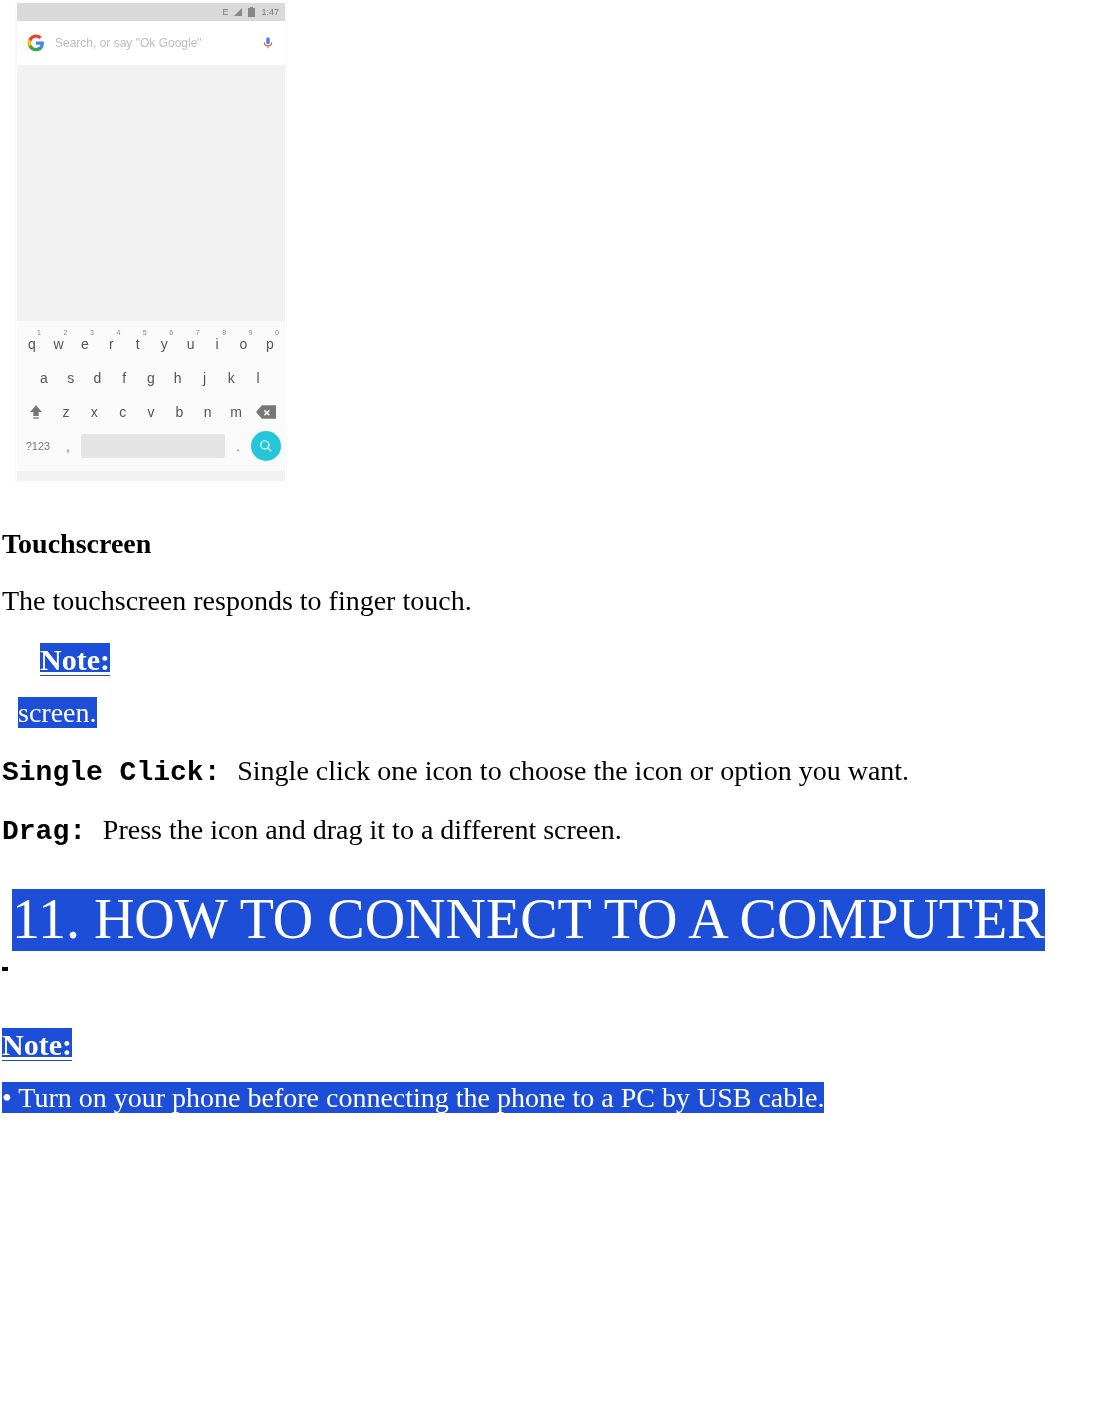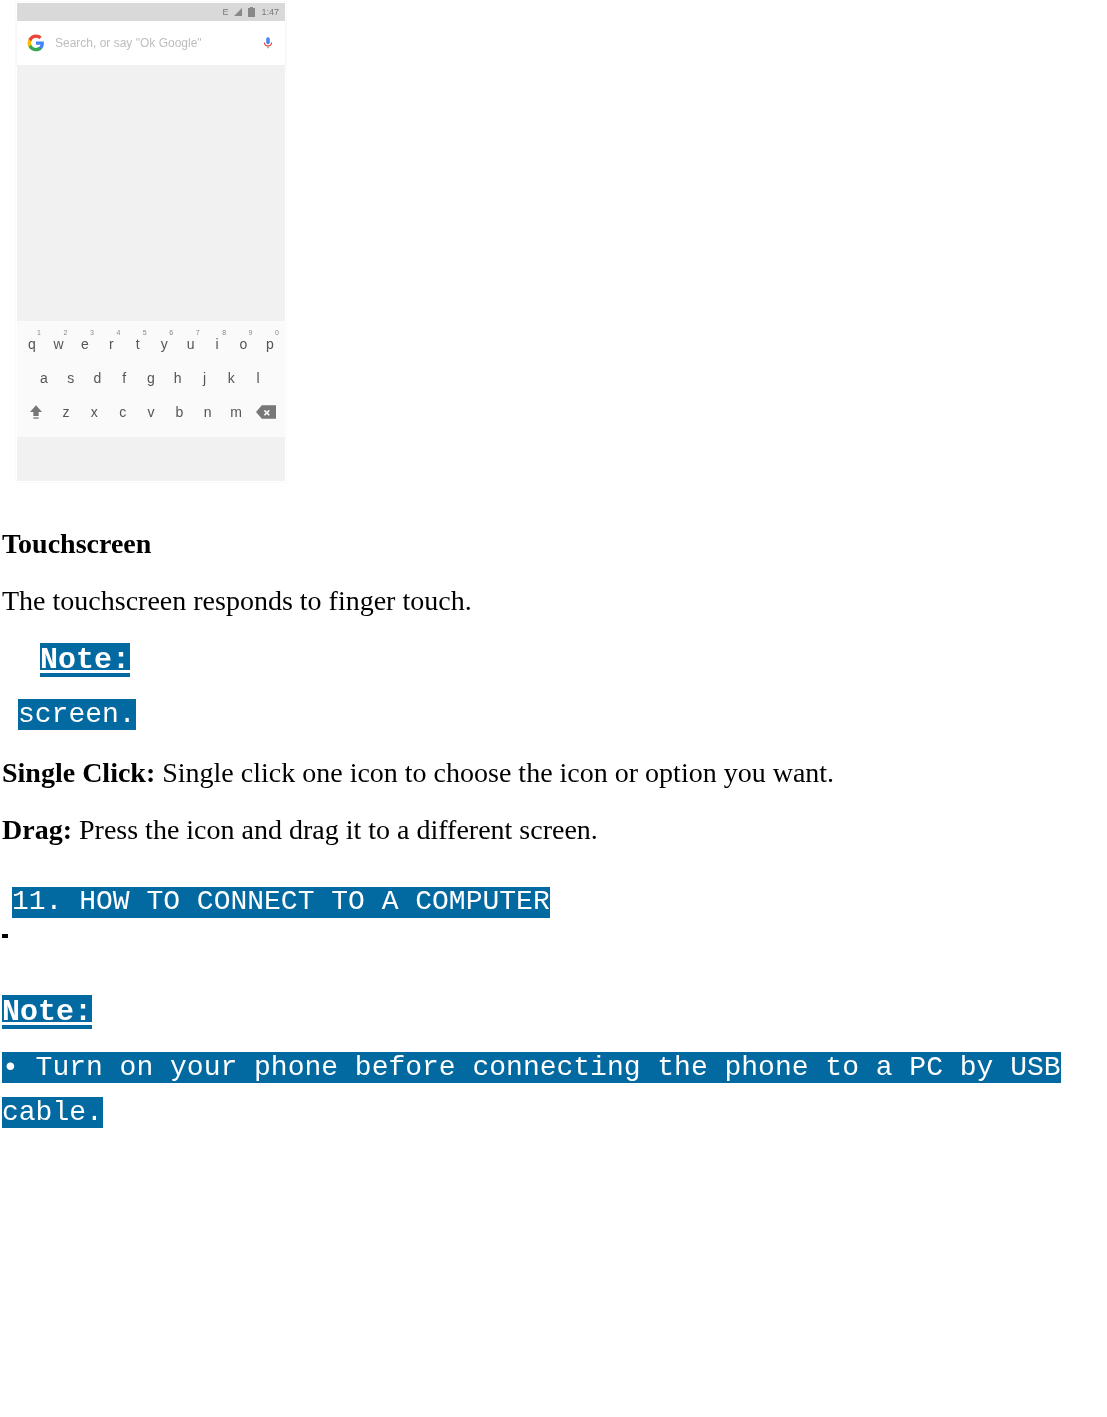--- a/index.html
+++ b/index.html
@@ -118,34 +118,33 @@
   .doc {
     font-size: 28px;
     line-height: 1.55;
   }
   .doc p { margin: 0 0 14px 0; }
   .h-touch {
     font-weight: bold;
     margin-bottom: 18px;
   }
   .inv {
-    background: #0369a1;
+    background: #1d4ed8;
     color: #fff;
-    font-family: Liberation Mono, monospace;
   }
   .note-block1 { margin-left: 38px; margin-bottom: 10px; }
   .note-line-wrap { margin-bottom: 2px; }
   .note-label {
     font-weight: bold;
     text-decoration: underline;
     font-size: 30px;
   }
-  .bold-label { font-weight: bold; }
+  .bold-label { font-weight: bold; font-family: Liberation Mono, monospace; }
   .sec-heading {
-    font-size: 28px;
+    font-size: 56px;
     margin: 22px 0 10px 10px;
     display: inline-block;
   }
   .sec-heading-wrap { line-height: 1.1; margin-bottom: 30px; }
   .tiny-dot {
     display:inline-block;
     width:6px;height:4px;
     background:#000;
     vertical-align: top;
     margin-top: 6px;
@@ -232,20 +231,31 @@
             <span class="kb-key">b</span>
             <span class="kb-key">n</span>
             <span class="kb-key">m</span>
           </span>
         <span class="kb-back">
           <svg width="20" height="14" viewBox="0 0 24 16" fill="#777">
               <path d="M7 0 0 8l7 8h17V0H7zm9.6 11.2-1.4 1.4L13 10.4l-2.2 2.2-1.4-1.4L11.6 9 9.4 6.8l1.4-1.4L13 7.6l2.2-2.2 1.4 1.4L14.4 9l2.2 2.2z"></path>
             </svg>
         </span>
       </div>
+      <div class="kb-row row4">
+        <span class="kb-123">?123</span>
+        <span class="kb-comma">,</span>
+        <span class="kb-space"></span>
+        <span class="kb-dot">.</span>
+        <span class="kb-search">
+          <svg width="14" height="14" viewBox="0 0 24 24">
+              <path d="M10 2a8 8 0 1 0 4.9 14.3l5.4 5.4 1.4-1.4-5.4-5.4A8 8 0 0 0 10 2zm0 2a6 6 0 1 1 0 12 6 6 0 0 1 0-12z"></path>
+            </svg>
+        </span>
+      </div>
     </div>
   </div>
 
   <div class="doc">
 
     <p class="h-touch">Touchscreen</p>
 
     <p>The touchscreen responds to finger touch.</p>
 
     <div class="note-block1">

